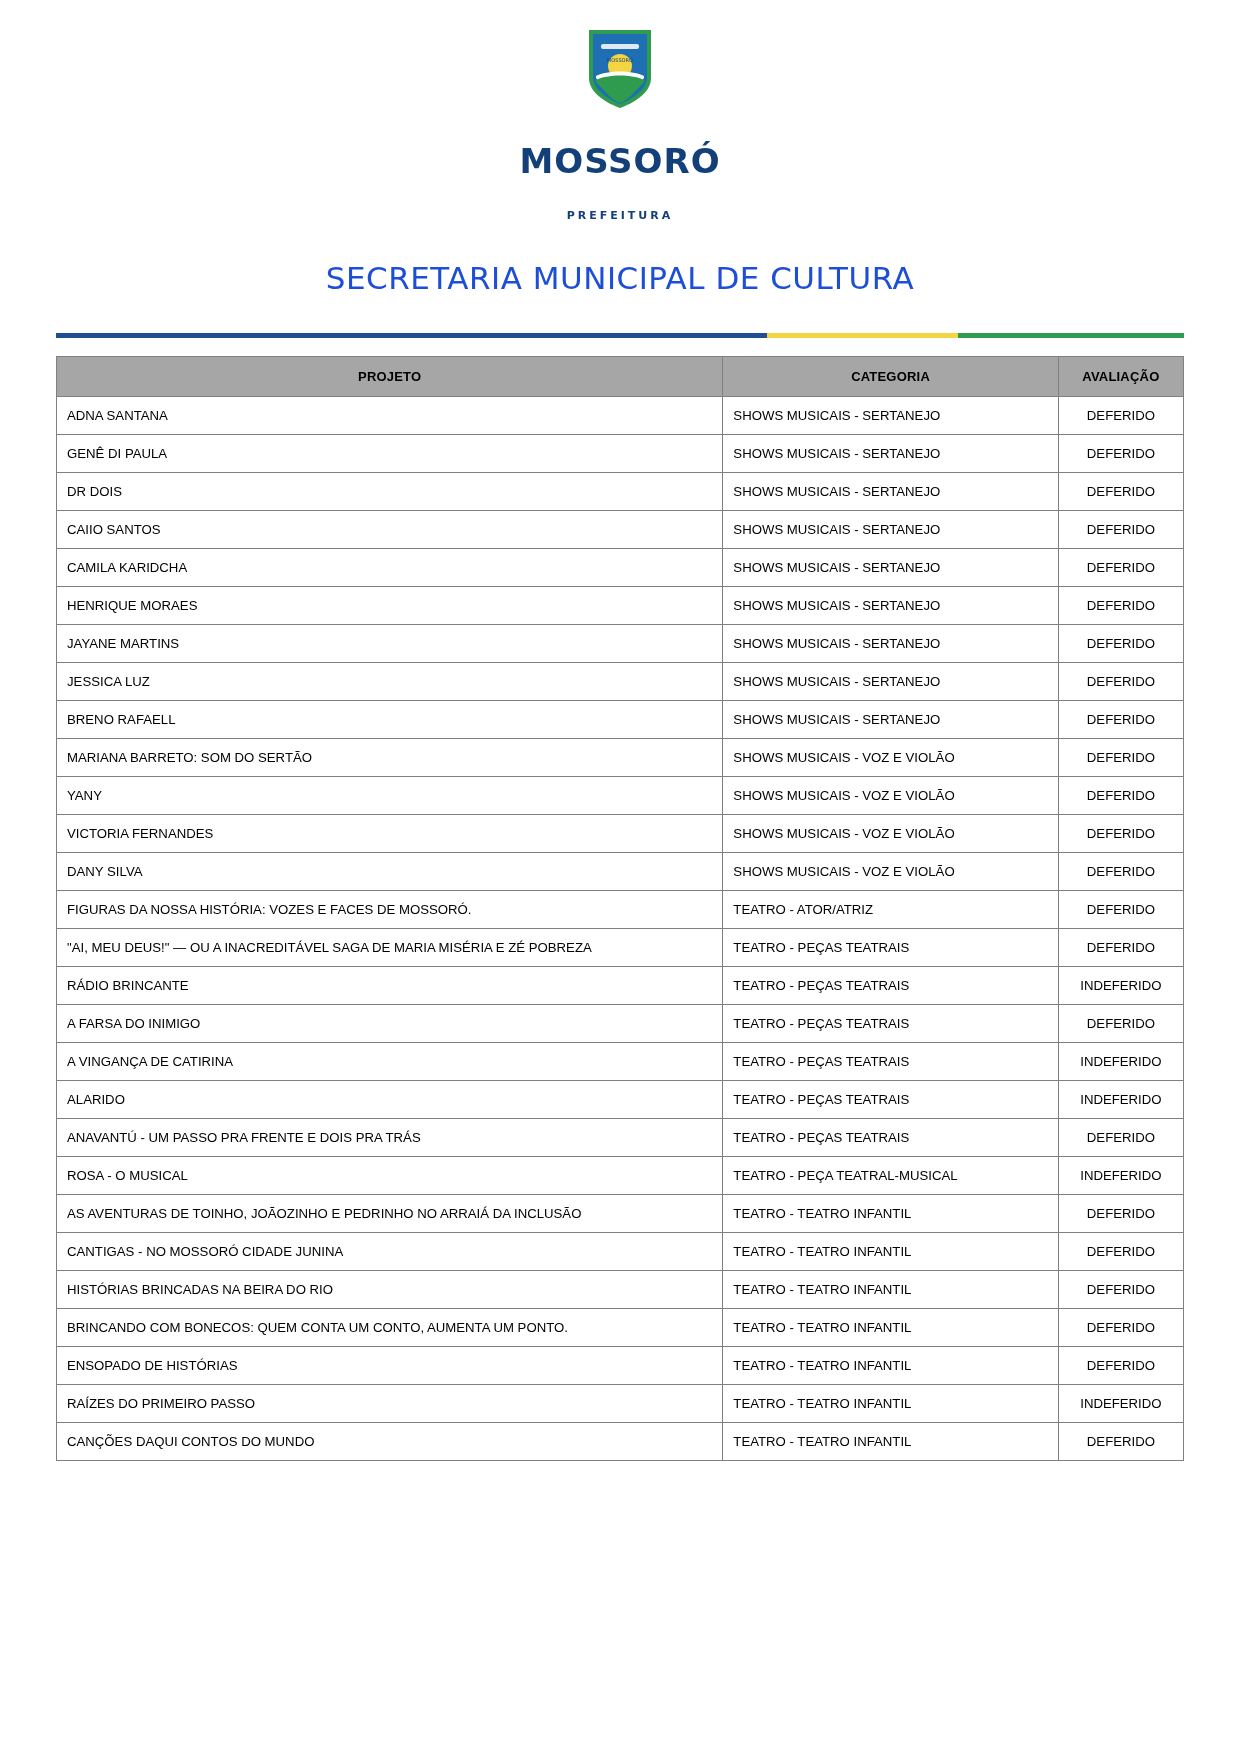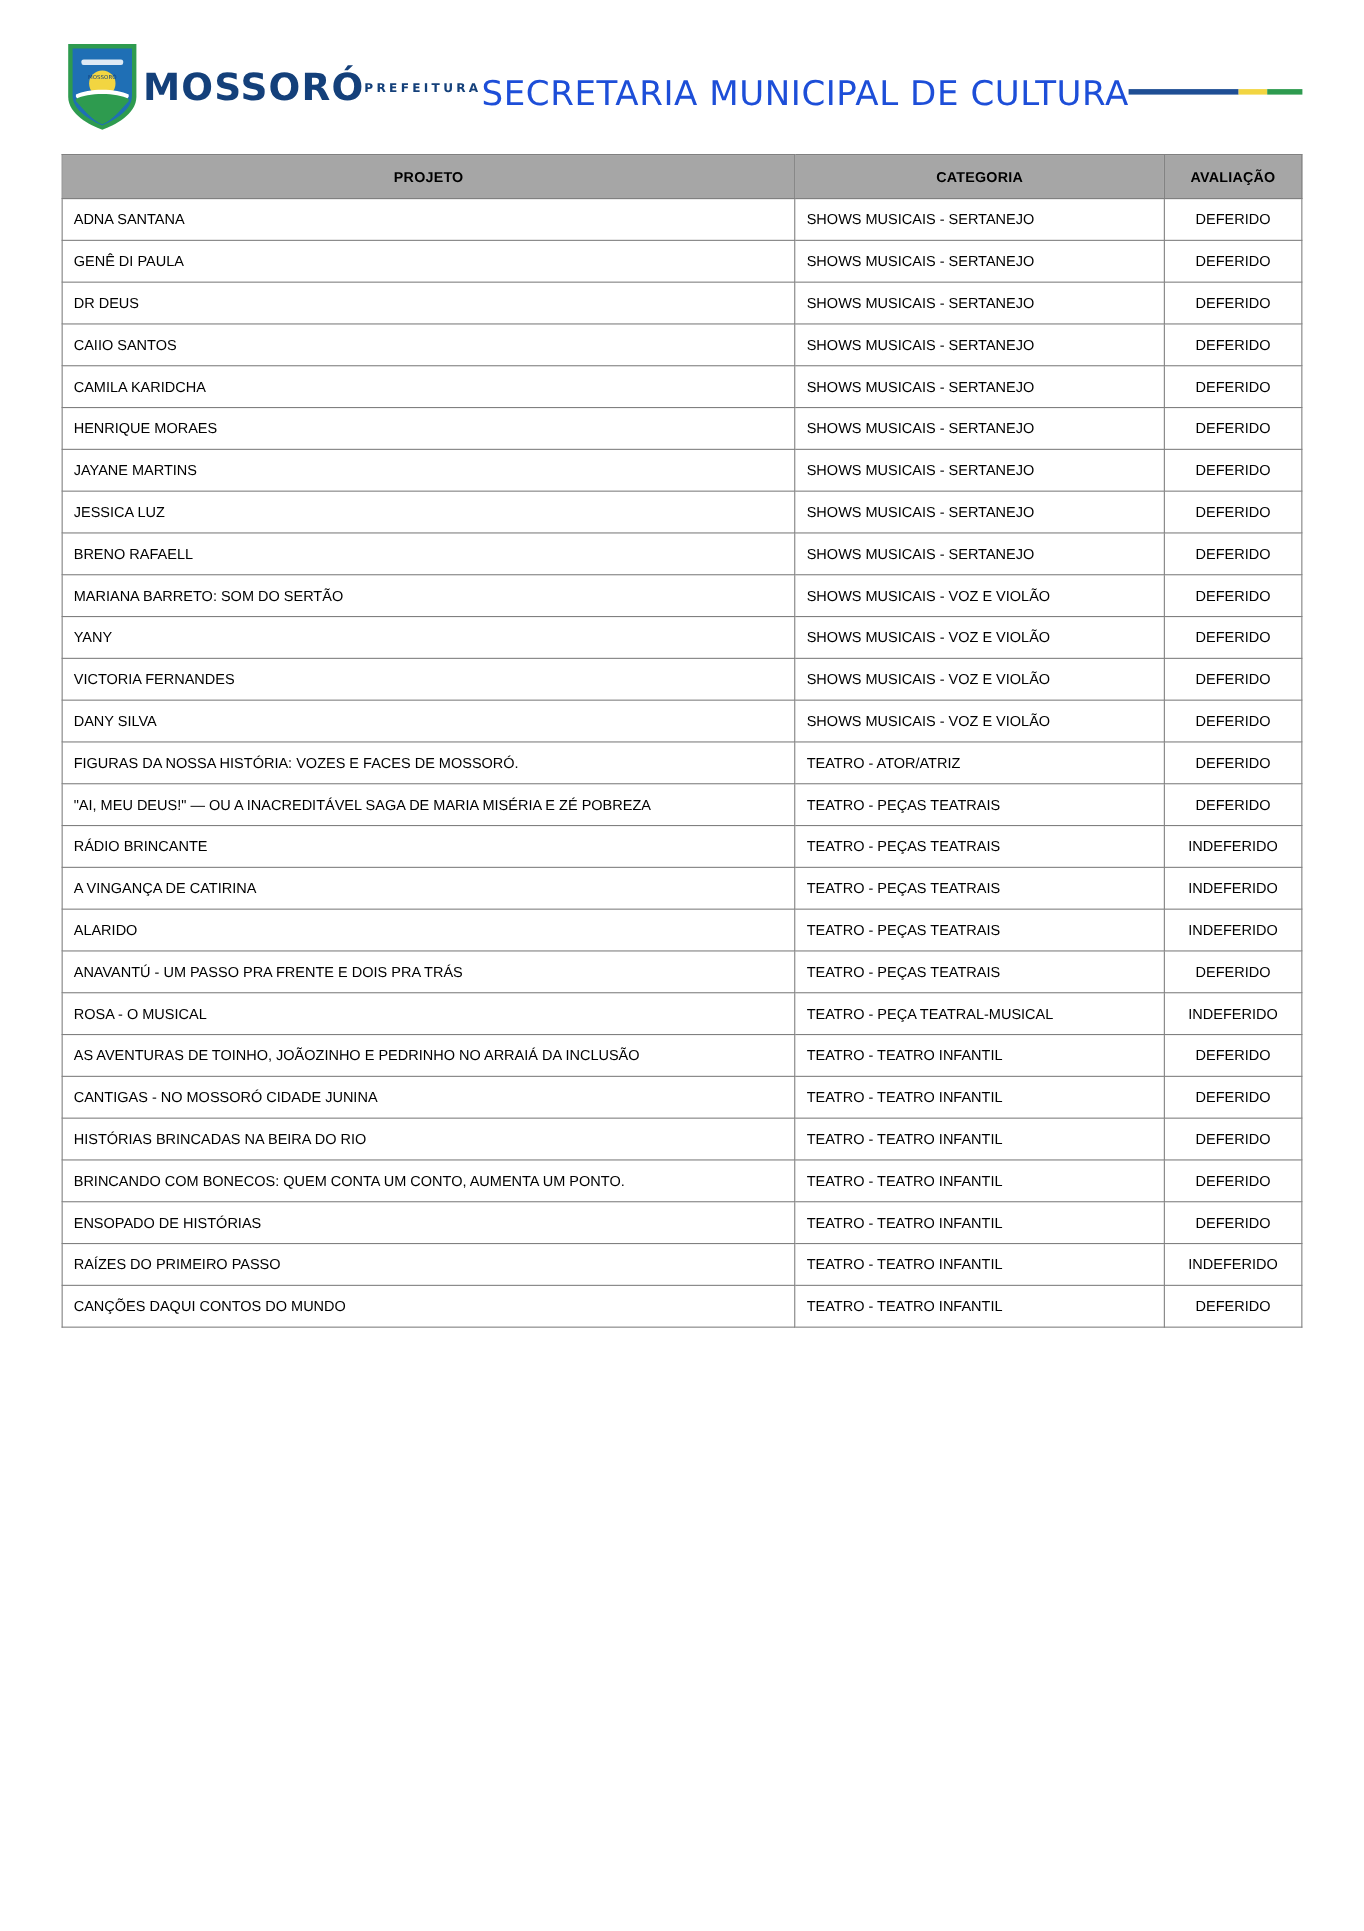--- a/index.html
+++ b/index.html
@@ -17,24 +17,25 @@
   .page {
     width: 1240px;
     height: 1755px;
     position: relative;
     box-sizing: border-box;
     padding: 0 56px;
   }
 
   
   .header {
-    padding-top: 36px;
+    padding-top: 26px;
     display: flex;
-    flex-direction: row;
+    flex-direction: column;
     align-items: center;
+    gap: 30px;
   }
   .crest {
     width: 74px;
     height: 86px;
     position: relative;
   }
   .crest svg { display: block; }
 
   .brand-name {
     font-family: "DejaVu Sans", sans-serif;
@@ -156,21 +157,21 @@
           <td class="projeto">ADNA SANTANA</td>
           <td class="categoria">SHOWS MUSICAIS - SERTANEJO</td>
           <td class="avaliacao">DEFERIDO</td>
         </tr>
         <tr>
           <td class="projeto">GENÊ DI PAULA</td>
           <td class="categoria">SHOWS MUSICAIS - SERTANEJO</td>
           <td class="avaliacao">DEFERIDO</td>
         </tr>
         <tr>
-          <td class="projeto">DR DEUS</td>
+          <td class="projeto">DR DOIS</td>
           <td class="categoria">SHOWS MUSICAIS - SERTANEJO</td>
           <td class="avaliacao">DEFERIDO</td>
         </tr>
         <tr>
           <td class="projeto">CAIIO SANTOS</td>
           <td class="categoria">SHOWS MUSICAIS - SERTANEJO</td>
           <td class="avaliacao">DEFERIDO</td>
         </tr>
         <tr>
           <td class="projeto">CAMILA KARIDCHA</td>
@@ -226,20 +227,25 @@
           <td class="projeto">"AI, MEU DEUS!" — OU A INACREDITÁVEL SAGA DE MARIA MISÉRIA E ZÉ POBREZA</td>
           <td class="categoria">TEATRO - PEÇAS TEATRAIS</td>
           <td class="avaliacao">DEFERIDO</td>
         </tr>
         <tr>
           <td class="projeto">RÁDIO BRINCANTE</td>
           <td class="categoria">TEATRO - PEÇAS TEATRAIS</td>
           <td class="avaliacao">INDEFERIDO</td>
         </tr>
         <tr>
+          <td class="projeto">A FARSA DO INIMIGO</td>
+          <td class="categoria">TEATRO - PEÇAS TEATRAIS</td>
+          <td class="avaliacao">DEFERIDO</td>
+        </tr>
+        <tr>
           <td class="projeto">A VINGANÇA DE CATIRINA</td>
           <td class="categoria">TEATRO - PEÇAS TEATRAIS</td>
           <td class="avaliacao">INDEFERIDO</td>
         </tr>
         <tr>
           <td class="projeto">ALARIDO</td>
           <td class="categoria">TEATRO - PEÇAS TEATRAIS</td>
           <td class="avaliacao">INDEFERIDO</td>
         </tr>
         <tr>

